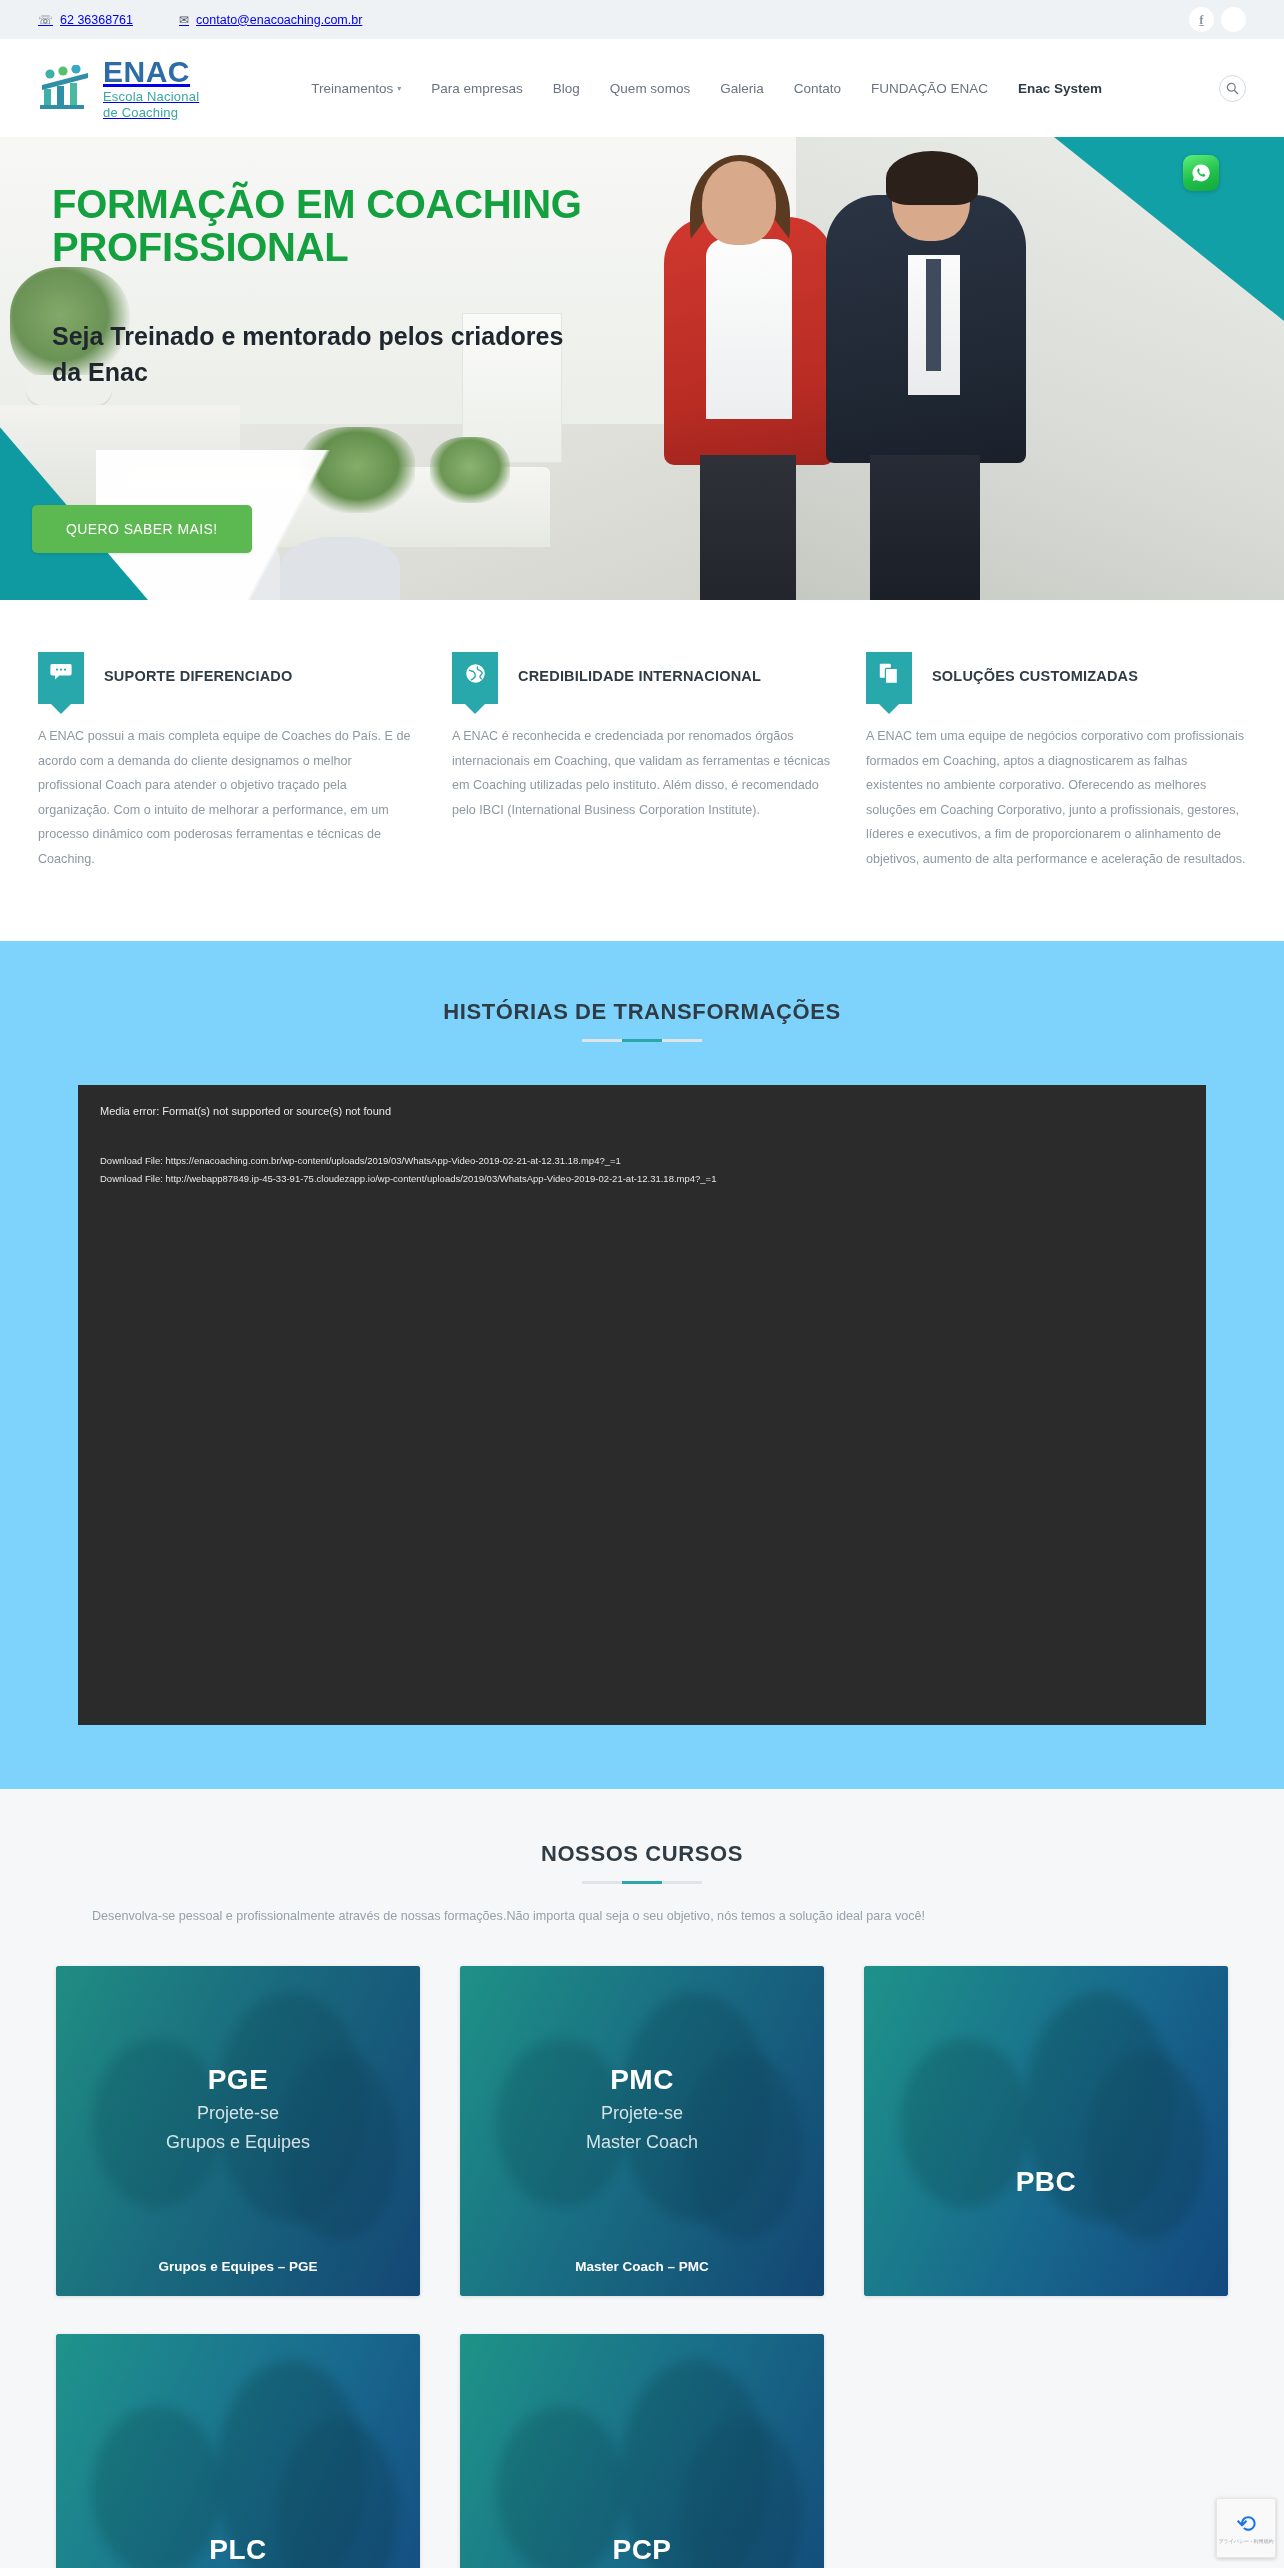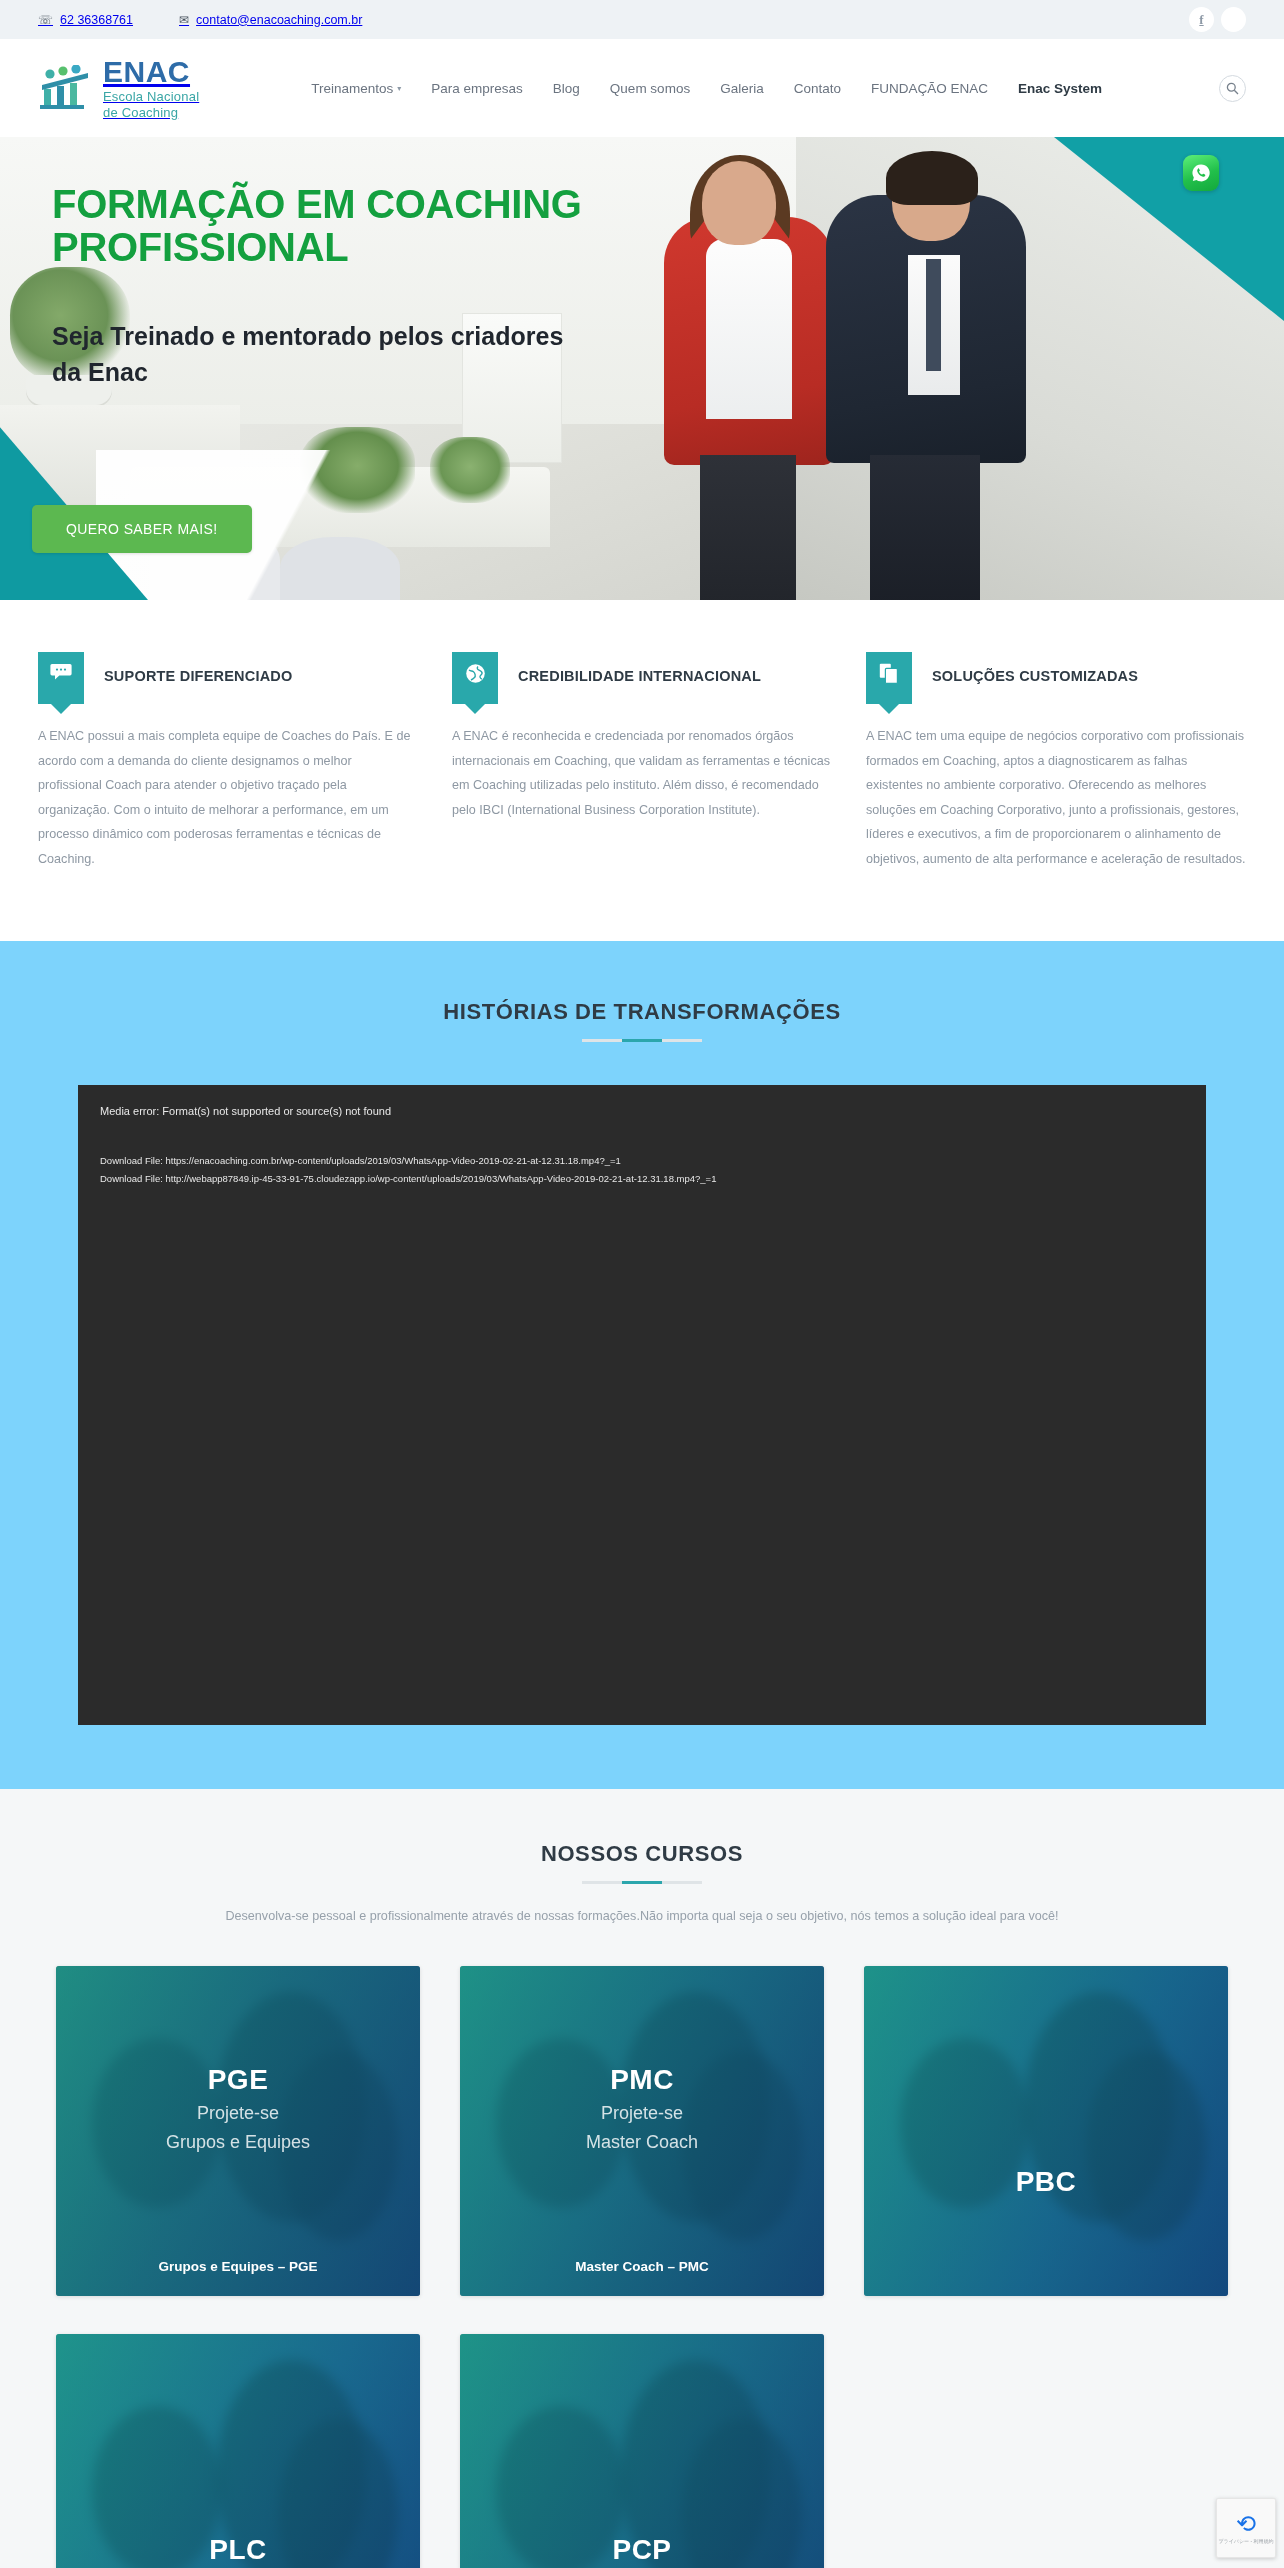--- a/index.html
+++ b/index.html
@@ -257,21 +257,21 @@
   .divider {
     margin: 14px auto 0; width: 120px; height: 3px;
     background: #dfe4e7; position: relative;
   }
   .divider::after {
     content: ""; position: absolute; left: 50%; top: 0;
     transform: translateX(-50%);
     width: 40px; height: 3px; background: #2ba6ad;
   }
   .section-desc {
-    margin: 22px auto 10px; max-width: 1100px; text-align: center;
+    margin: 22px auto 10px; max-width: 1100px; text-align: left;
     font-size: 12.6px; color: #97a1ab; line-height: 1.7;
   }
   .video-box {
     margin: 43px auto 0; width: 1128px; height: 640px;
     background: #2b2b2b; color: #e8e8e8;
     padding: 18px 22px; position: relative;
   }
   .video-err { font-size: 11px; line-height: 1.5; }
   .video-links { margin-top: 32px; font-size: 9.5px; line-height: 1.9; }
   .video-links a { color: #e8e8e8; text-decoration: none; }

